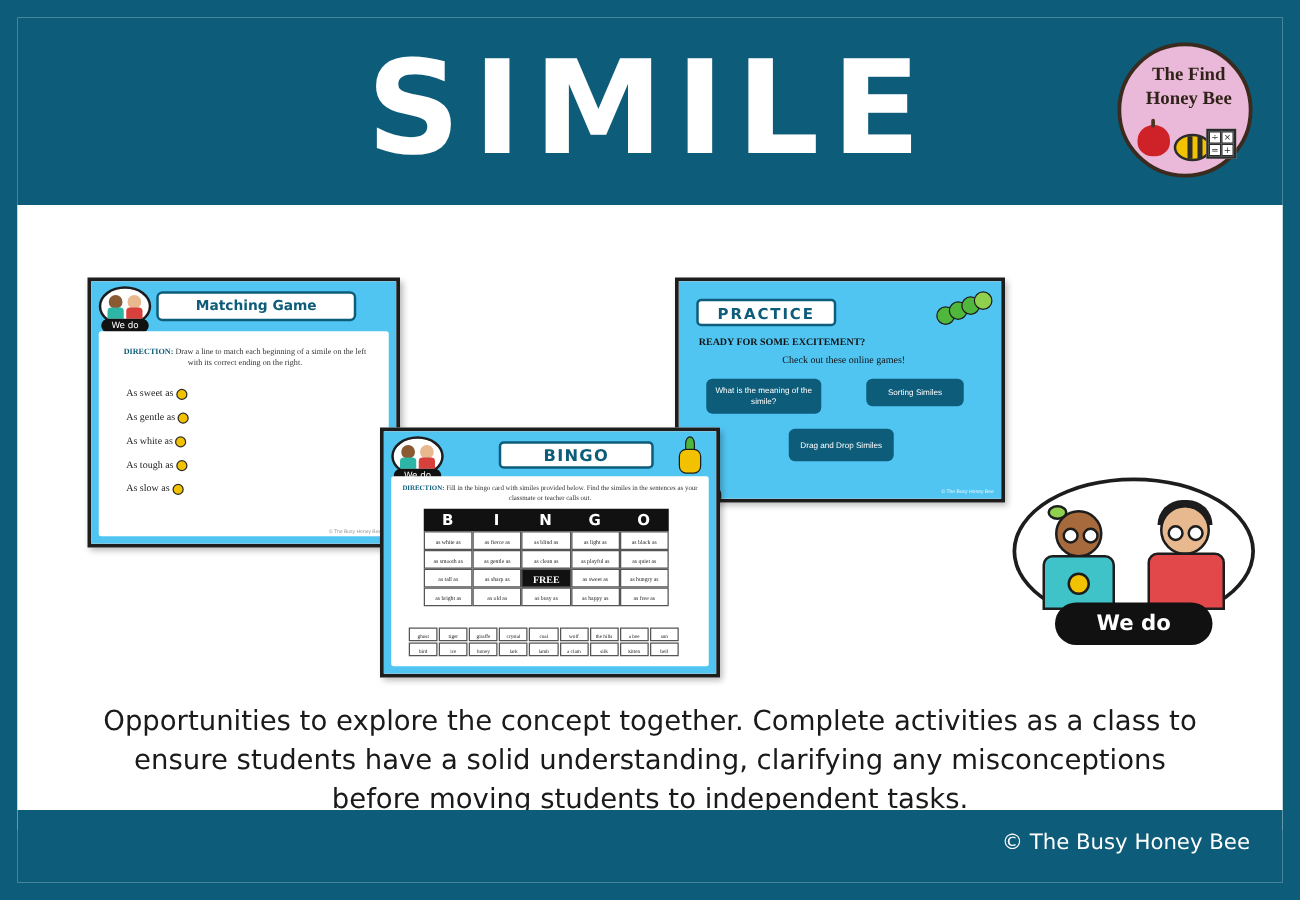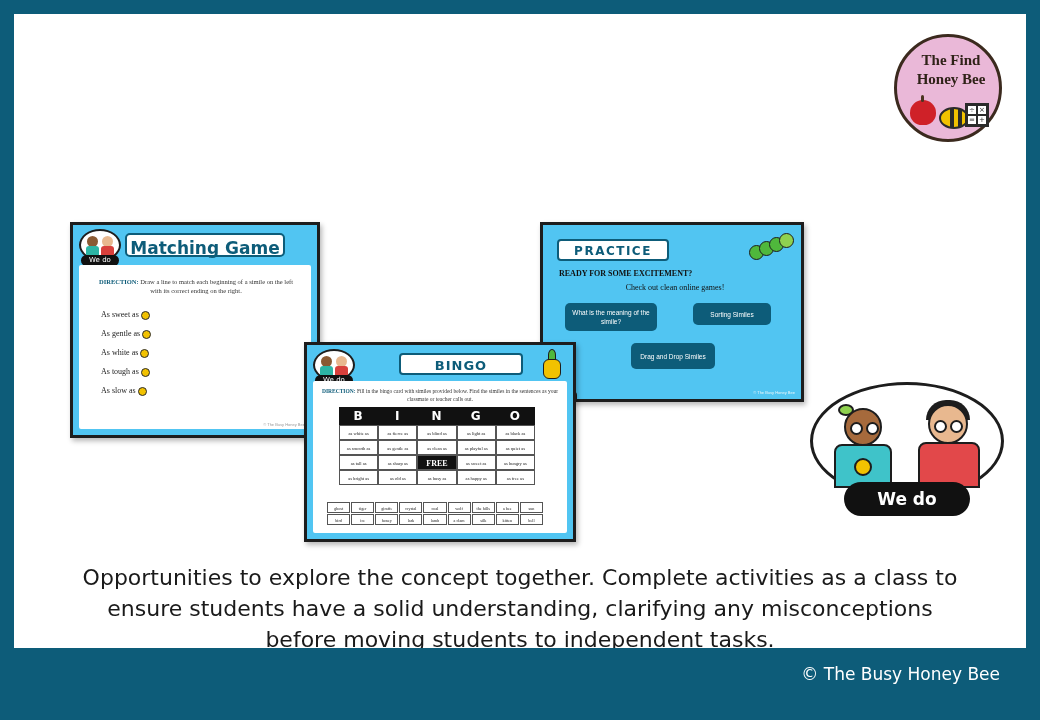--- a/index.html
+++ b/index.html
@@ -190,21 +190,21 @@
     border: 2px solid #0d5c79;
     border-radius: 5px;
     box-sizing: border-box;
   }
   .mg-title {
     position: absolute;
     left: 0;
     top: 3px;
     width: 156px;
     text-align: center;
-    font-size: 17px;
+    font-size: 11px;
     color: #0d5c79;
     font-weight: bold;
     font-family: "DejaVu Sans", sans-serif;
   }
   .kids-badge {
     position: absolute;
     left: 6px;
     top: 4px;
     width: 42px;
     height: 32px;
@@ -625,20 +625,23 @@
     color: #ffffff;
     font-size: 17px;
     font-family: "DejaVu Sans", sans-serif;
   }
 </style>
 </head>
 <body>
 
 <div class="page">
 
+  <div class="header">
+    <div class="header-title">SIMILE</div>
+  </div>
 
   <div class="logo">
     <div class="logo-text">
       <div>The Find</div>
       <div>Honey Bee</div>
     </div>
     <div class="logo-apple"></div>
     <div class="logo-bee"></div>
     <div class="logo-grid">
       <span>÷</span>
@@ -684,21 +687,21 @@
         <div class="pr-titlebox">
           <div class="pr-title">PRACTICE</div>
         </div>
         <div class="pr-caterpillar">
           <span class="cat-seg" style="left:0px;top:14px;"></span>
           <span class="cat-seg" style="left:10px;top:10px;"></span>
           <span class="cat-seg" style="left:20px;top:6px;"></span>
           <span class="cat-seg" style="left:30px;top:2px;background:#8fd14f;"></span>
         </div>
         <div class="pr-sub1">READY FOR SOME EXCITEMENT?</div>
-        <div class="pr-sub2">Check out clean online games!</div>
+        <div class="pr-sub2">Check out these online games!</div>
         <div class="pr-btn pr-btn1">What is the meaning of the simile?</div>
         <div class="pr-btn pr-btn2">Sorting Similes</div>
         <div class="pr-btn pr-btn3">Drag and Drop Similes</div>
         <div class="pr-credit">© The Busy Honey Bee</div>
       </div>
       <div class="pr-kid">
         <span class="head"></span>
         <span class="body"></span>
       </div>
     </div>

